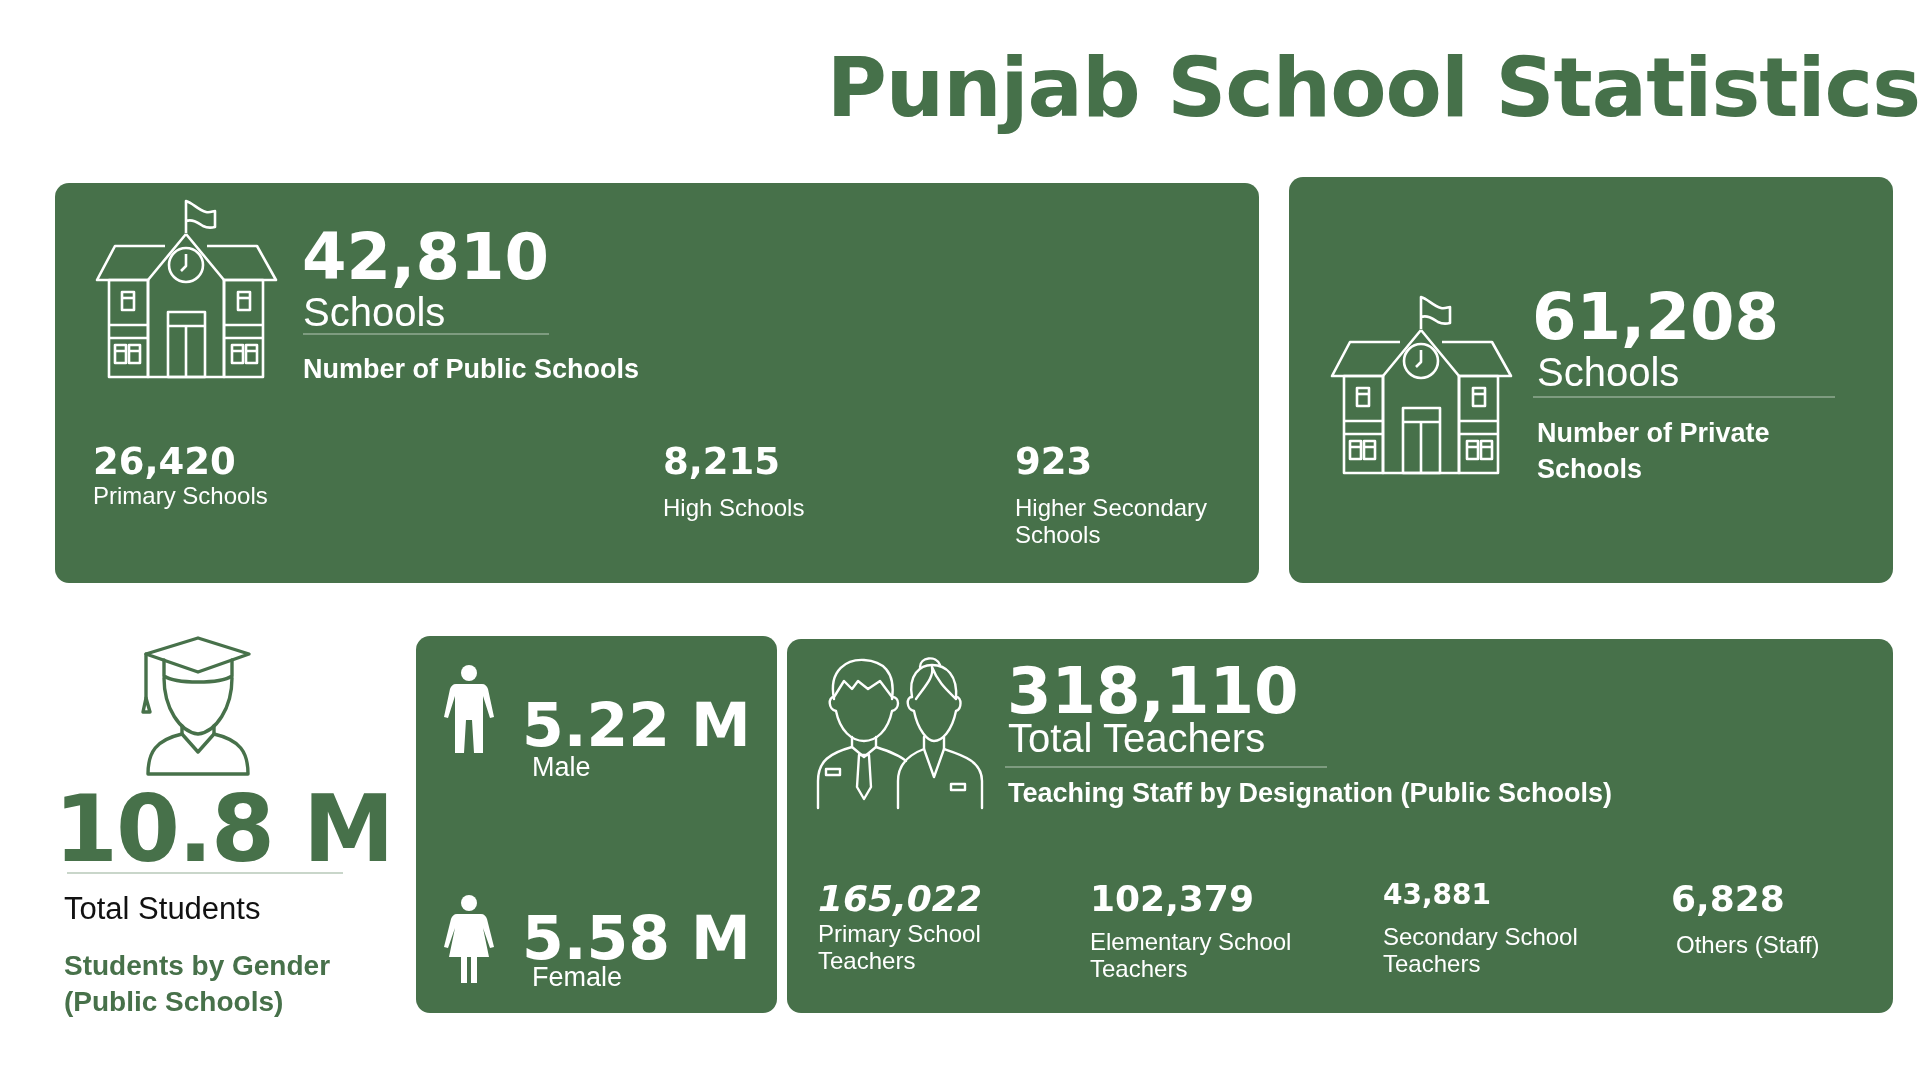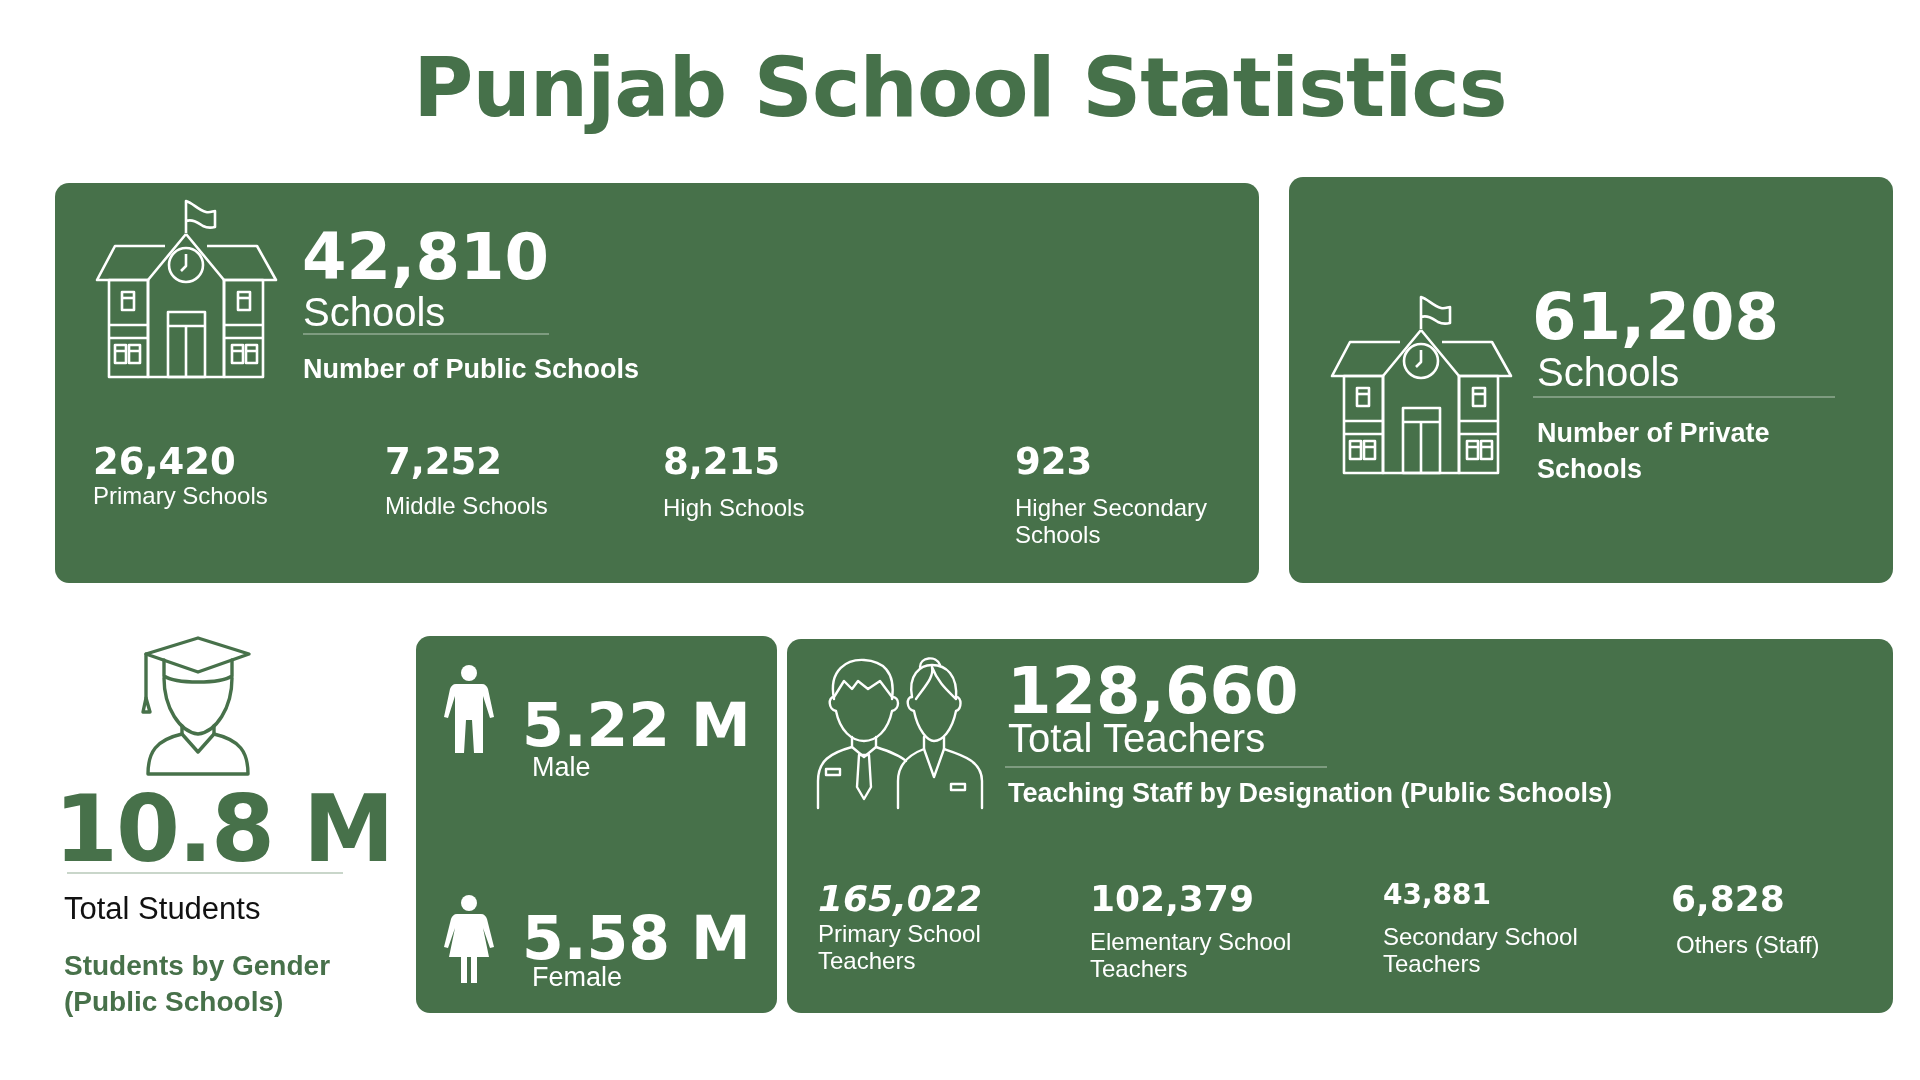--- a/index.html
+++ b/index.html
@@ -1,20 +1,20 @@
 <!DOCTYPE html>
 <html><head>
 <meta charset="utf-8">
 <style>
   * { box-sizing: border-box; margin: 0; padding: 0; }
   html, body { width: 1920px; height: 1080px; background: #ffffff; overflow: hidden; }
   body { position: relative; font-family: "Liberation Sans", sans-serif; color: #ffffff; }
   .abs { position: absolute; }
   .card { position: absolute; background: #47714a; border-radius: 14px; }
-  .title { position: absolute; left: 0; width: 1920px; top: 38px; text-align: center;
+  .title { position: absolute; left: 0; width: 1920px; top: 38px; text-align: right;
            font-family: "DejaVu Sans", sans-serif; font-weight: bold; font-size: 82px;
            color: #46714a; letter-spacing: -1px; line-height: 100px; }
   .big { font-family: "DejaVu Sans", sans-serif; font-weight: bold; line-height: 1; white-space: nowrap; }
   .light { font-family: "Liberation Sans", sans-serif; font-weight: normal; line-height: 1; white-space: nowrap; }
   .bold { font-family: "Liberation Sans", sans-serif; font-weight: bold; line-height: 1.1; }
   .rule { position: absolute; height: 2px; background: rgba(255,255,255,0.3); }
   .sub-num { font-size: 37px; }
   .sub-lbl { font-size: 24px; line-height: 27px; white-space: normal; }
   svg { display: block; overflow: visible; }
 </style>
@@ -61,24 +61,20 @@
     </svg>
   </div>
   <div class="abs big" style="left:247px; top:42px; font-size:64px;">42,810</div>
   <div class="abs light" style="left:248px; top:109px; font-size:40px;">Schools</div>
   <div class="rule" style="left:248px; top:150px; width:246px;"></div>
   <div class="abs bold" style="left:248px; top:172px; font-size:27px; white-space:nowrap;">Number of Public Schools</div>
 
   <div class="abs" style="left:38px; top:260px; width:240px;">
     <div class="big sub-num">26,420</div>
     <div class="light sub-lbl" style="margin-top:2px;">Primary Schools</div>
-  </div>
-  <div class="abs" style="left:330px; top:260px; width:240px;">
-    <div class="big sub-num">7,252</div>
-    <div class="light sub-lbl" style="margin-top:12px;">Middle Schools</div>
   </div>
   <div class="abs" style="left:608px; top:260px; width:240px;">
     <div class="big sub-num">8,215</div>
     <div class="light sub-lbl" style="margin-top:14px;">High Schools</div>
   </div>
   <div class="abs" style="left:960px; top:260px; width:225px;">
     <div class="big sub-num">923</div>
     <div class="light sub-lbl" style="margin-top:14px;">Higher Secondary Schools</div>
   </div>
 </section>
@@ -172,21 +168,21 @@
       <path d="M108 10 C108 0 124 -2 128 8"></path>
       <path d="M100 40 C96 18 108 8 120 8 C134 8 146 18 144 42"></path>
       <path d="M104 42 C114 28 122 20 120 10 C126 26 136 34 144 42"></path>
       <path d="M100 40 C94 40 94 52 102 54 C106 74 116 84 122 84 C130 84 140 74 144 54 C150 52 150 40 144 40"></path>
       <path d="M112 80 V92 L122 120 L132 92 V80"></path>
       <path d="M112 92 C96 98 86 108 86 124 V151"></path>
       <path d="M132 92 C150 98 170 104 170 124 V151"></path>
       <rect x="139" y="127" width="14" height="6"></rect>
     </svg>
   </div>
-  <div class="abs big" style="left:220px; top:20px; font-size:64px;">128,660</div>
+  <div class="abs big" style="left:220px; top:20px; font-size:64px;">318,110</div>
   <div class="abs light" style="left:221px; top:79px; font-size:40px;">Total Teachers</div>
   <div class="rule" style="left:218px; top:127px; width:322px;"></div>
   <div class="abs bold" style="left:221px; top:140px; font-size:27px; white-space:nowrap;">Teaching Staff by Designation (Public Schools)</div>
 
   <div class="abs" style="left:31px; top:242px; width:230px;">
     <div class="big" style="font-size:36px;font-style:italic;">165,022</div>
     <div class="light sub-lbl" style="margin-top:3px; width:200px;">Primary School Teachers</div>
   </div>
   <div class="abs" style="left:303px; top:242px; width:260px;">
     <div class="big" style="font-size:36px;">102,379</div>

